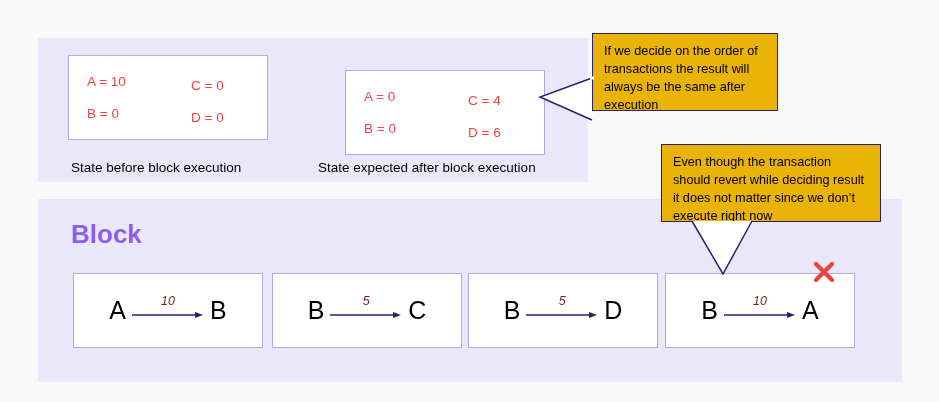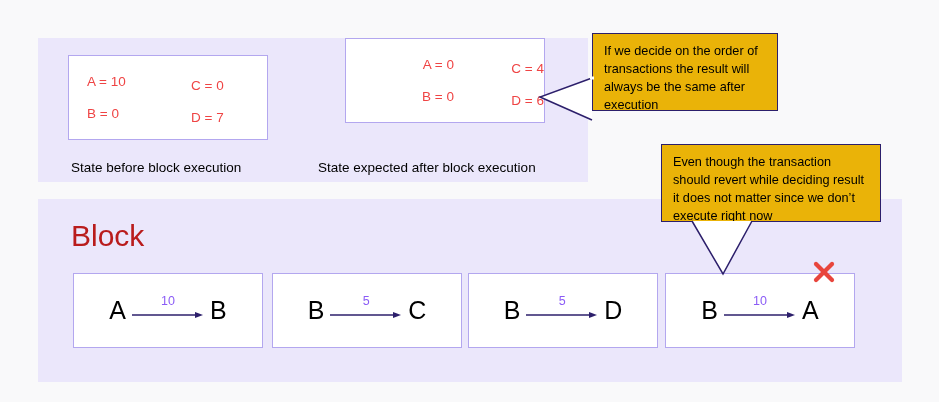--- a/index.html
+++ b/index.html
@@ -36,21 +36,21 @@
 
   
   .wbox {
     position: absolute;
     background: #ffffff;
     border: 1px solid #b3a7ef;
     box-sizing: border-box;
   }
 
   #state-box-before { left: 68px;  top: 55px; width: 200px; height: 85px; }
-  #state-box-after  { left: 345px; top: 38px; width: 200px; height: 85px; text-align: right; }
+  #state-box-after  { left: 345px; top: 70px; width: 200px; height: 85px; }
 
   .state-grid {
     position: absolute;
     inset: 0;
     display: grid;
     grid-template-columns: 1fr 1fr;
     grid-template-rows: 1fr 1fr;
     align-items: center;
     padding: 10px 0 10px 18px;
     box-sizing: border-box;
@@ -67,22 +67,23 @@
     white-space: nowrap;
   }
   #caption-before { left: 71px;  top: 160px; }
   #caption-after  { left: 318px; top: 160px; }
 
   
   #block-title {
     position: absolute;
     left: 71px;
     top: 219px;
-    font-size: 30px;
-    color: #b91c1c;
+    font-size: 26px;
+    color: #8b5cf6;
+    font-weight: bold;
   }
 
   .txbox {
     position: absolute;
     top: 273px;
     width: 190px;
     height: 75px;
     background: #ffffff;
     border: 1px solid #b3a7ef;
     box-sizing: border-box;
@@ -109,22 +110,23 @@
     position: relative;
     width: 72px;
     height: 26px;
   }
   .tx-amount {
     position: absolute;
     top: -3px;
     left: 50%;
     transform: translateX(-50%);
     font-size: 12.5px;
-    color: #8b5cf6;
+    color: #7f1d1d;
     line-height: 1;
+    font-style: italic;
   }
   .tx-arrow svg {
     position: absolute;
     left: 0;
     top: 13px;
     display: block;
   }
 
   
   #revert-x {
@@ -170,21 +172,21 @@
 
 <div id="canvas">
 
   <div class="panel" id="panel-state"></div>
 
   <div class="wbox" id="state-box-before">
     <div class="state-grid">
       <span class="state-cell">A = 10</span>
       <span class="state-cell col2">C = 0</span>
       <span class="state-cell">B = 0</span>
-      <span class="state-cell col2">D = 7</span>
+      <span class="state-cell col2">D = 0</span>
     </div>
   </div>
 
   <div class="wbox" id="state-box-after">
     <div class="state-grid">
       <span class="state-cell">A = 0</span>
       <span class="state-cell col2">C = 4</span>
       <span class="state-cell">B = 0</span>
       <span class="state-cell col2">D = 6</span>
     </div>

